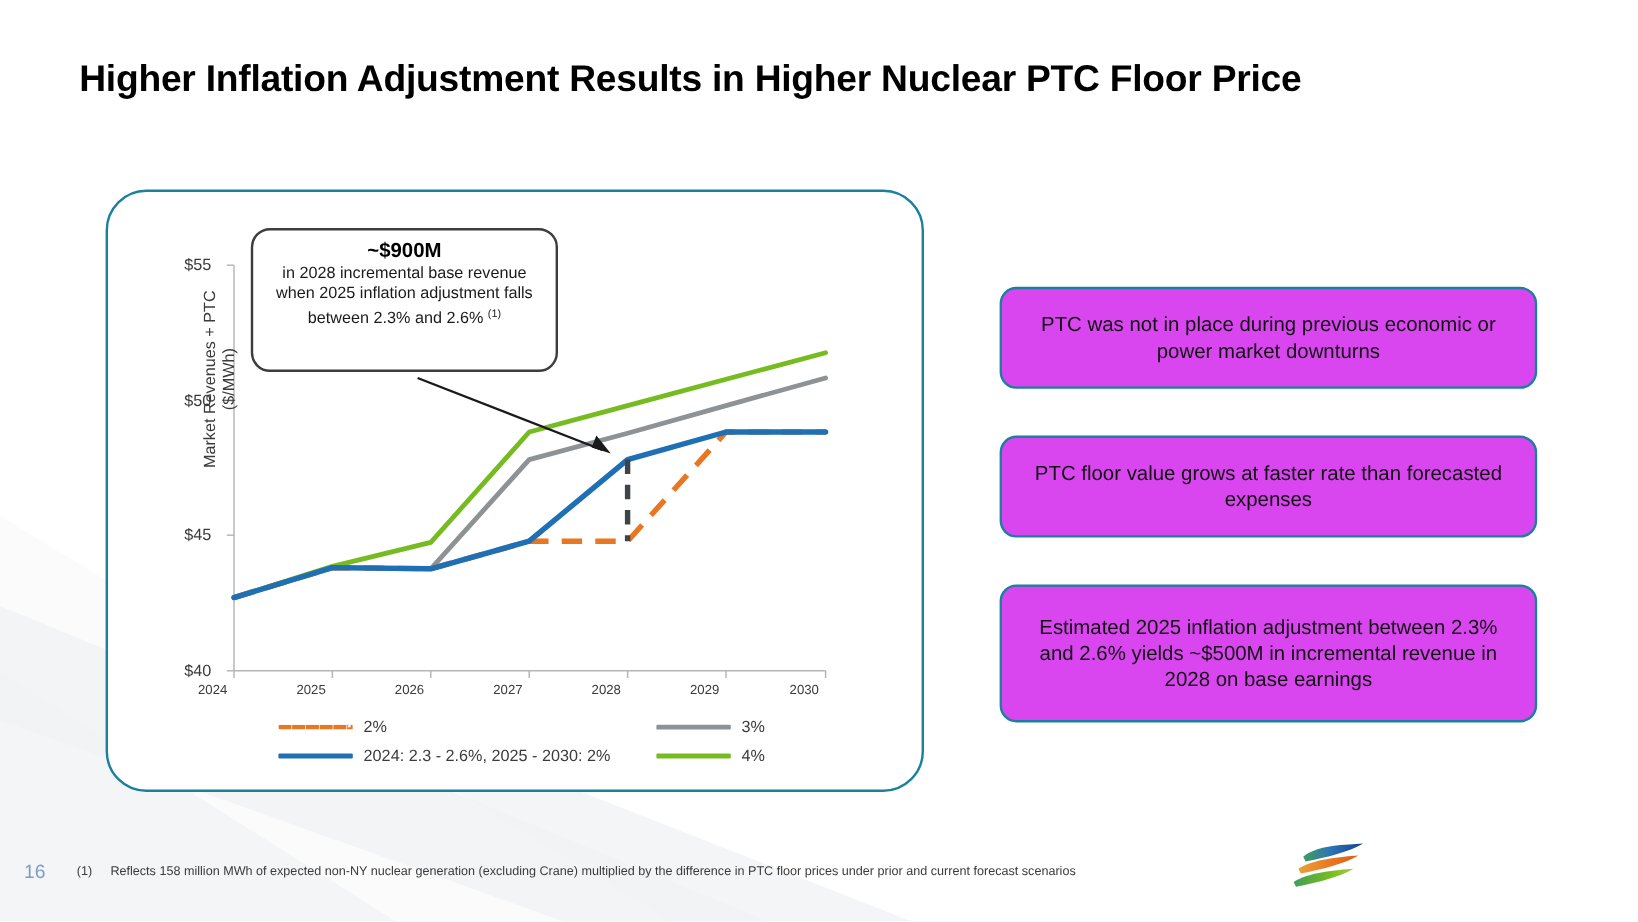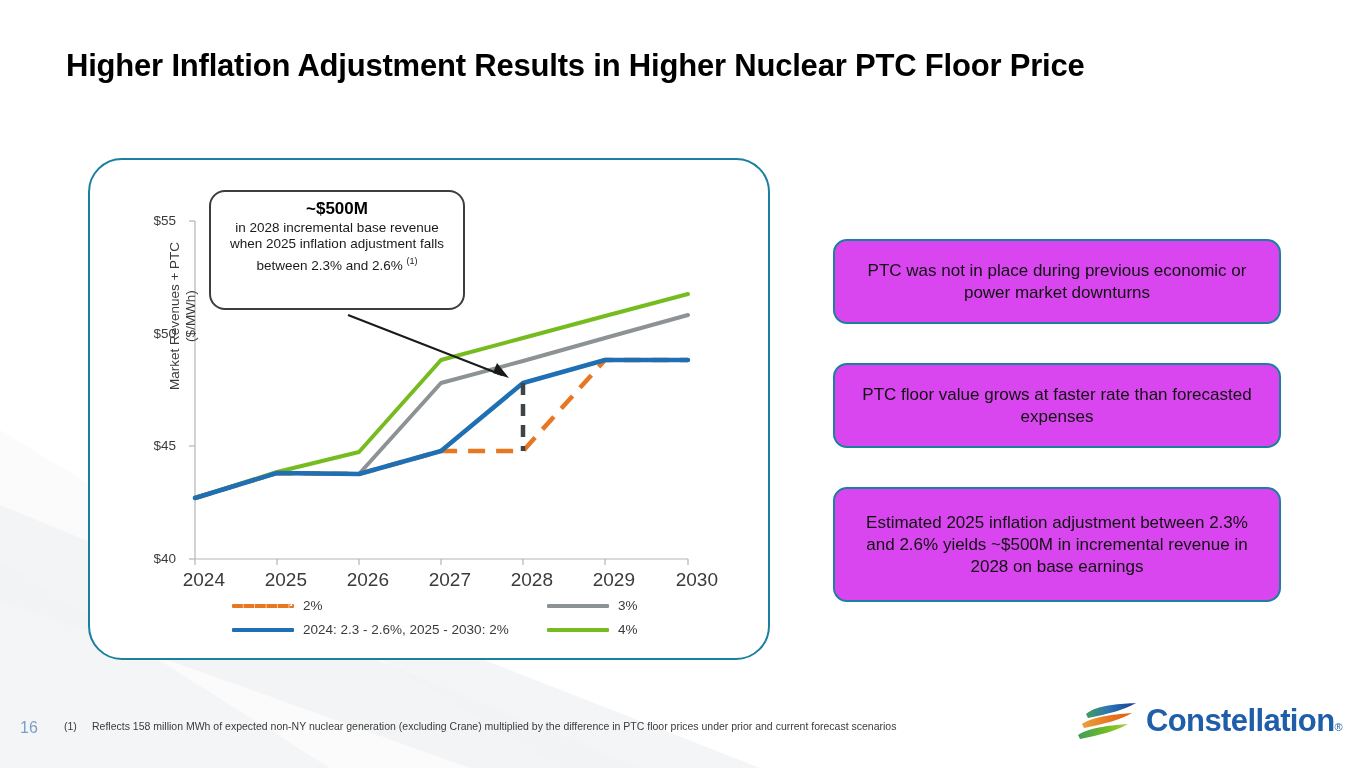--- a/index.html
+++ b/index.html
@@ -32,21 +32,21 @@
     position:absolute;left:209px;top:190px;width:256px;height:120px;
     border:2px solid #3d3d3d;border-radius:16px;background:#ffffff;
     box-sizing:border-box;padding:9px 10px 0 10px;text-align:center;
     font-size:13.5px;color:#1a1a1a;line-height:16.5px;
   }
   #chart-callout .big{display:block;font-size:17px;font-weight:bold;margin-bottom:2px;color:#000;}
   #chart-callout sup{font-size:9px;}
 
   
   .ylab{position:absolute;font-size:13.5px;color:#3b3b3b;text-align:right;width:40px;}
-  .xlab{position:absolute;font-size:19px;color:#3b3b3b;text-align:right;width:60px;}
+  .xlab{position:absolute;font-size:11px;color:#3b3b3b;text-align:left;width:60px;}
   #yaxis-title{
     position:absolute;left:98px;top:300px;width:170px;
     font-size:13.5px;color:#3b3b3b;text-align:center;line-height:16px;
     transform:rotate(-90deg);transform-origin:center center;
   }
 
   
   #legend{position:absolute;left:232px;top:598px;width:470px;height:48px;}
   .lg-item{position:absolute;display:flex;align-items:center;}
   .lg-swatch{width:62px;height:4px;margin-right:9px;flex:none;border-radius:1px;}
@@ -141,21 +141,21 @@
   <div class="xlab" style="left:485px;top:409px;">2029</div>
   <div class="xlab" style="left:568px;top:409px;">2030</div>
 </div>
 
 <div id="yaxis-title">
   <span>Market Revenues + PTC</span><br>
   <span>($/MWh)</span>
 </div>
 
 <div id="chart-callout">
-  <span class="big">~$500M</span><span>in 2028 incremental base revenue when 2025 inflation adjustment falls between 2.3% and 2.6% </span><sup>(1)</sup>
+  <span class="big">~$900M</span><span>in 2028 incremental base revenue when 2025 inflation adjustment falls between 2.3% and 2.6% </span><sup>(1)</sup>
 </div>
 
 <div id="legend">
   <div class="lg-item" style="left:0px;top:0px;">
     <span class="lg-swatch dashed" style="border-color:#e87722;"></span>
     <span class="lg-text">2%</span>
   </div>
   <div class="lg-item" style="left:315px;top:0px;">
     <span class="lg-swatch" style="background:#8d9295;"></span>
     <span class="lg-text">3%</span>
@@ -200,14 +200,13 @@
       <linearGradient id="g3" x1="0" y1="0" x2="1" y2="0">
         <stop offset="0%" stop-color="#3f9e5c"></stop>
           <stop offset="60%" stop-color="#76bc21"></stop>
           <stop offset="100%" stop-color="#a6ce39"></stop>
       </linearGradient>
     </defs>
     <path d="M8,12 C20,2 44,2 58,1 C46,8 30,12 10,16 Z" fill="url(#g1)"></path>
     <path d="M4,22 C16,14 40,12 54,11 C42,18 26,22 6,26 Z" fill="url(#g2)"></path>
     <path d="M0,33 C12,25 36,23 50,22 C38,29 22,33 2,37 Z" fill="url(#g3)"></path>
   </svg>
-  <div id="logo-word"><span>Constellation</span><sup>®</sup></div>
 </div>
 
 </body></html>

